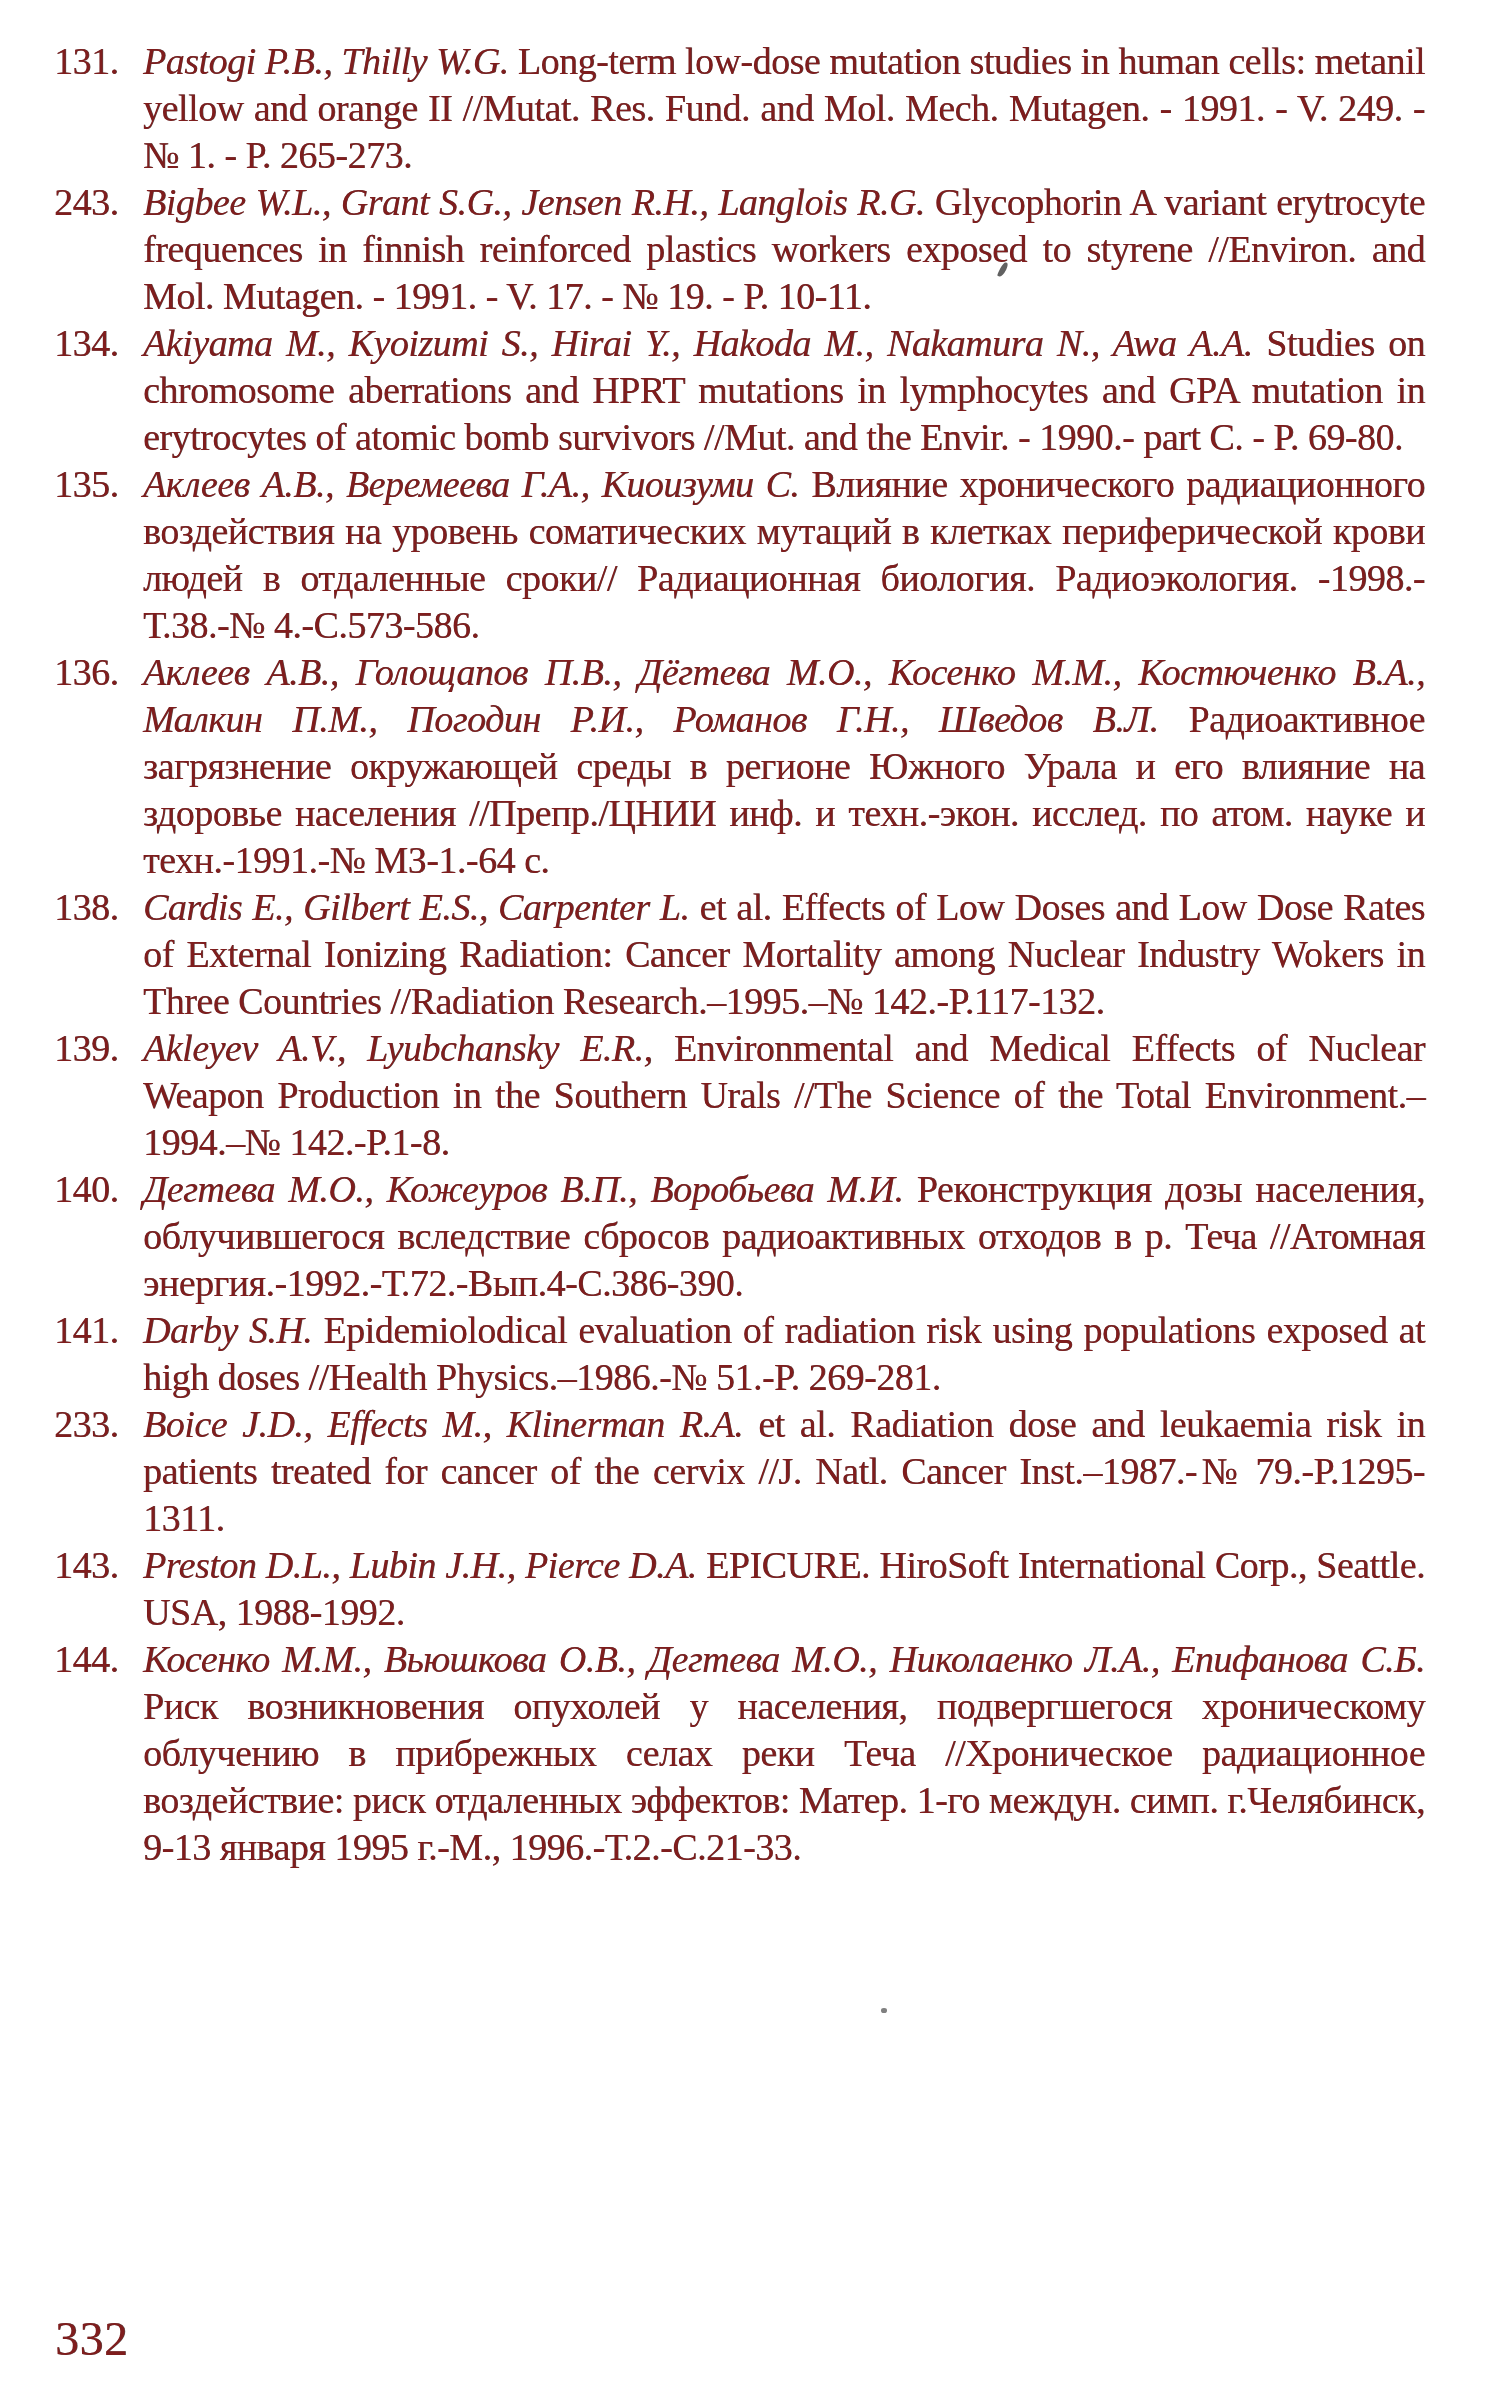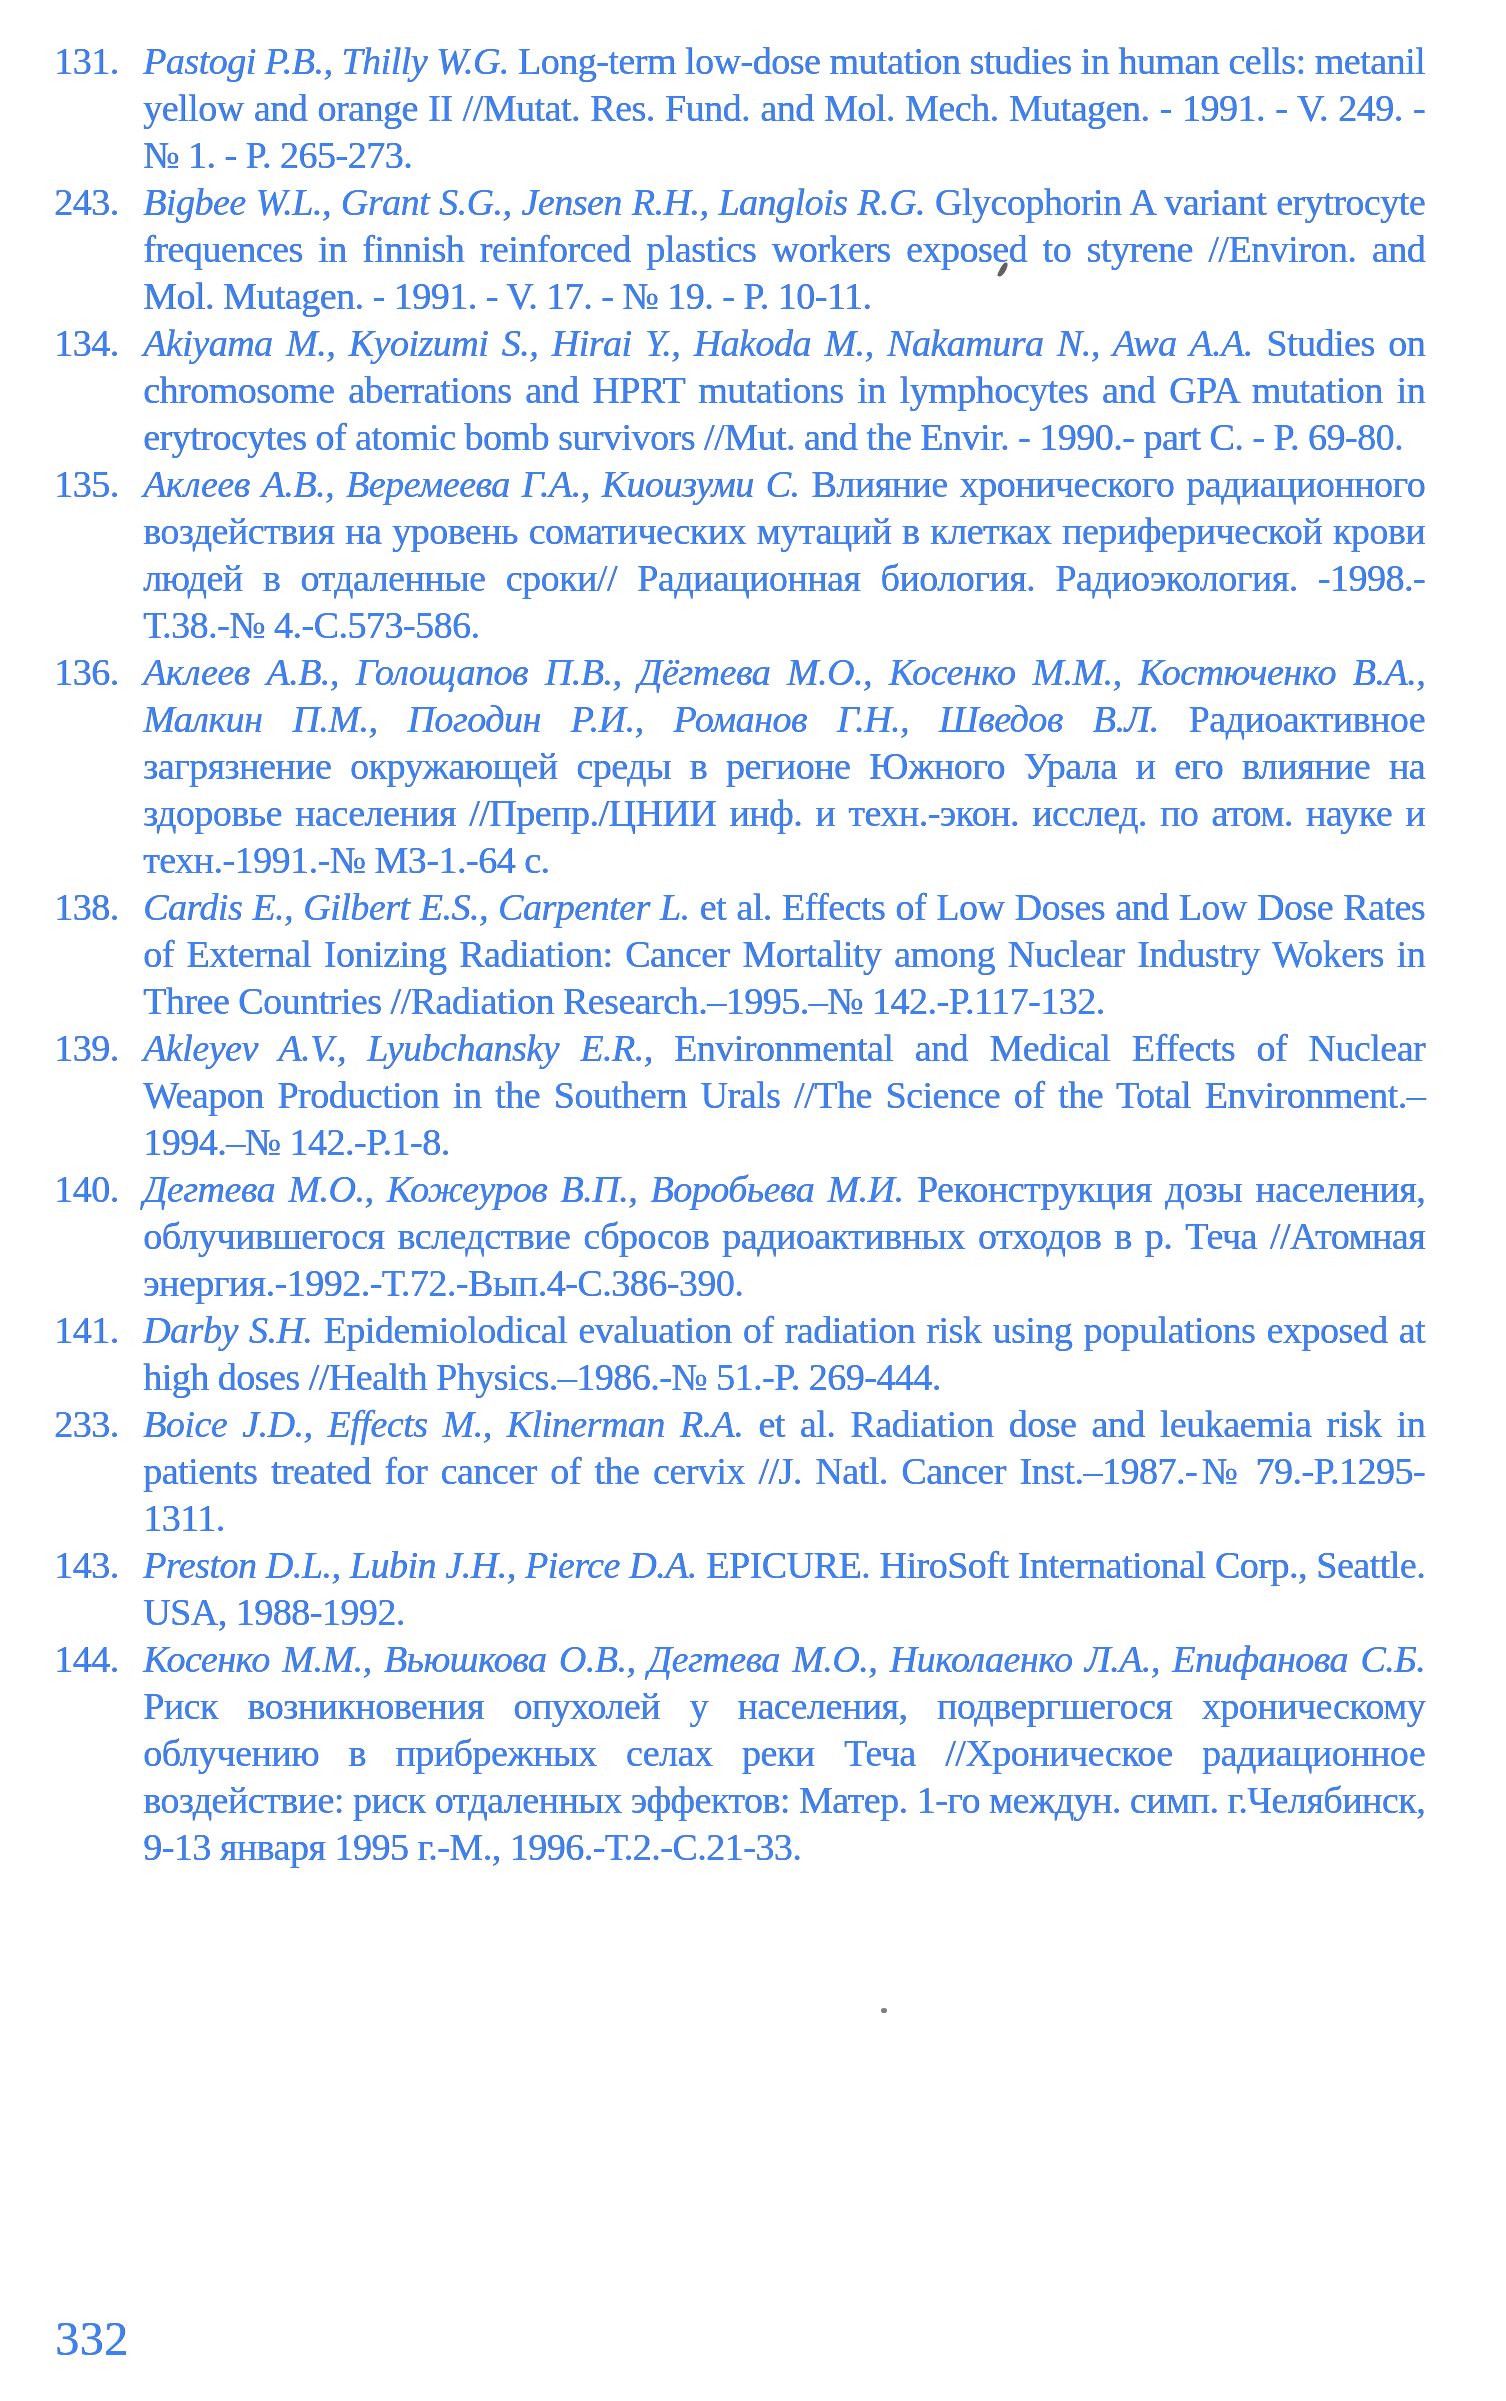--- a/index.html
+++ b/index.html
@@ -6,21 +6,21 @@
     margin: 0;
     padding: 0;
     background: #e8e8e8;
   }
   .page {
     position: relative;
     width: 1507px;
     height: 2401px;
     background: #ffffff;
     font-family: "Liberation Serif", serif;
-    color: #3b82f6;
+    color: #7f1d1d;
     overflow: hidden;
     text-shadow: 0.4px 0.2px 0 rgba(0,0,0,0.65);
   }
   .refs {
     position: absolute;
     left: 54px;
     top: 38px;
     width: 1371px;
   }
   .entry {
@@ -118,21 +118,21 @@
       <span class="body"><span class="authors">Akleyev A.V., Lyubchansky E.R.,</span> <span>Environmental and Medical Effects of Nuclear Weapon Production in the Southern Urals //The Science of the Total Environment.–1994.–№ 142.-P.1-8.</span></span>
     </div>
 
     <div class="entry">
       <span class="num">140.</span>
       <span class="body"><span class="authors">Дегтева М.О., Кожеуров В.П., Воробьева М.И.</span> <span>Реконструкция дозы населения, облучившегося вследствие сбросов радиоактивных отходов в р. Теча //Атомная энергия.-1992.-Т.72.-Вып.4-С.386-390.</span></span>
     </div>
 
     <div class="entry">
       <span class="num">141.</span>
-      <span class="body"><span class="authors">Darby S.H.</span> <span>Epidemiolodical evaluation of radiation risk using populations exposed at high doses //Health Physics.–1986.-№ 51.-P. 269-444.</span></span>
+      <span class="body"><span class="authors">Darby S.H.</span> <span>Epidemiolodical evaluation of radiation risk using populations exposed at high doses //Health Physics.–1986.-№ 51.-P. 269-281.</span></span>
     </div>
 
     <div class="entry">
       <span class="num">233.</span>
       <span class="body"><span class="authors">Boice J.D., Effects M., Klinerman R.A.</span> <span>et al. Radiation dose and leukaemia risk in patients treated for cancer of the cervix //J. Natl. Cancer Inst.–1987.-№ 79.-P.1295-1311.</span></span>
     </div>
 
     <div class="entry">
       <span class="num">143.</span>
       <span class="body"><span class="authors">Preston D.L., Lubin J.H., Pierce D.A.</span> <span>EPICURE. HiroSoft International Corp., Seattle. USA, 1988-1992.</span></span>

